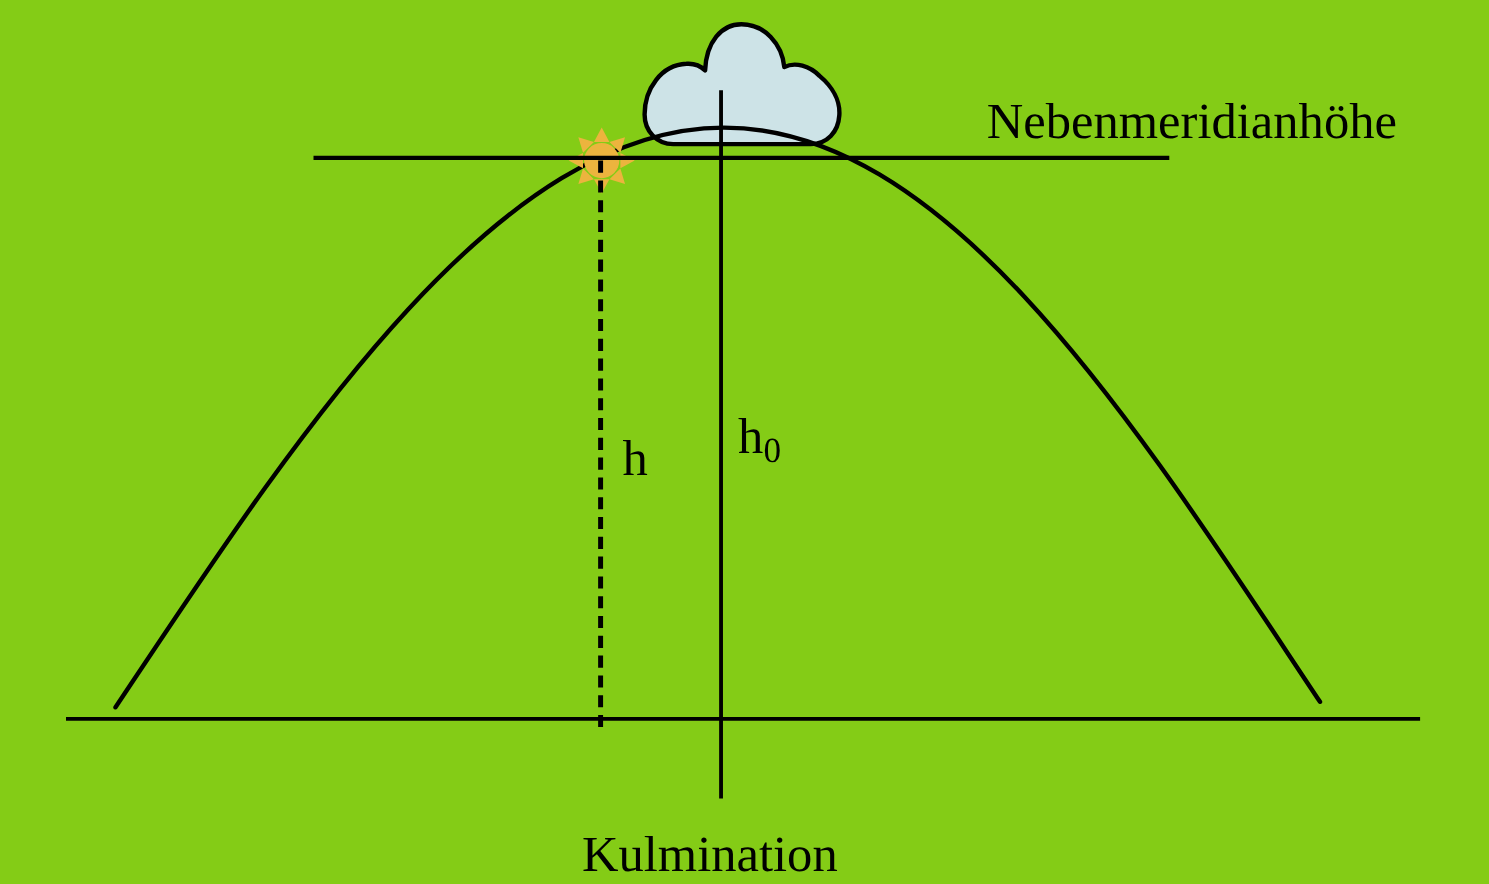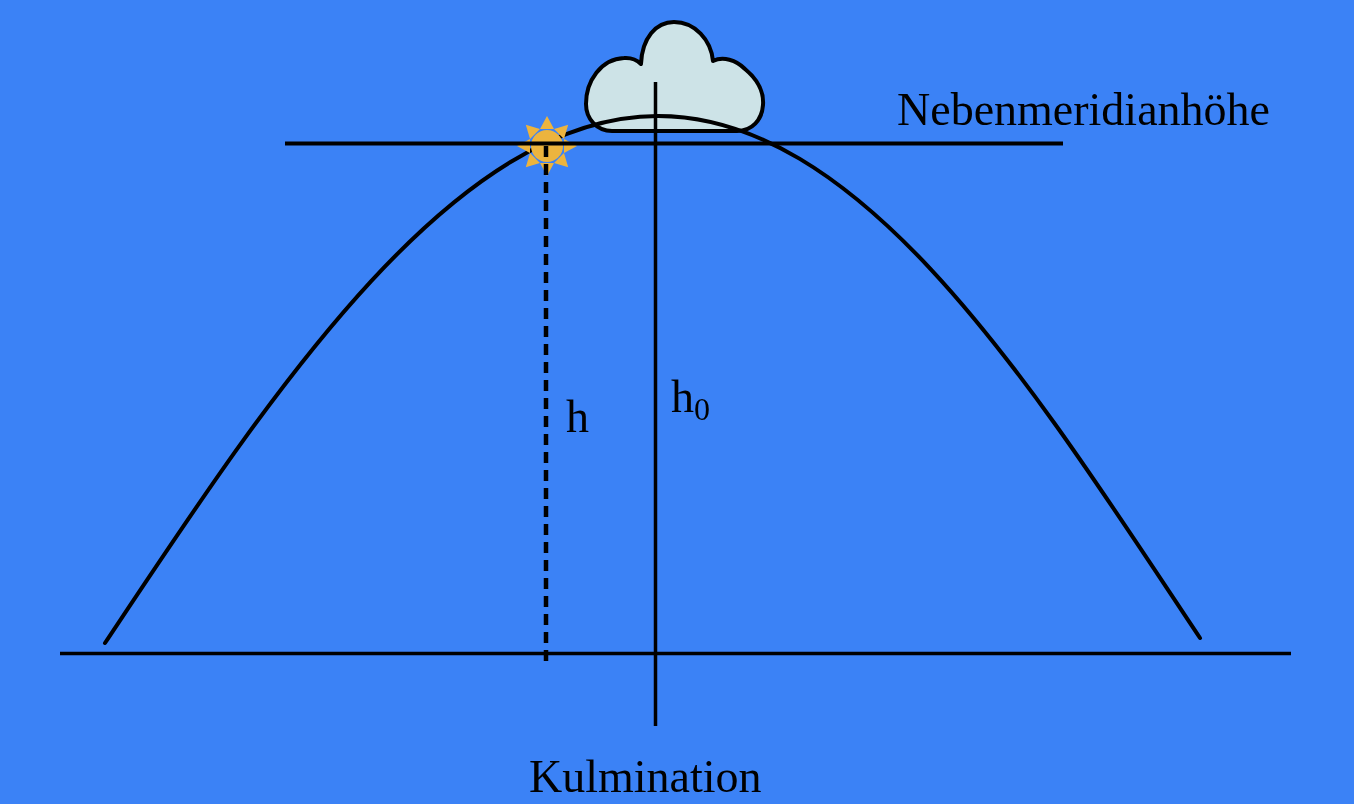--- a/index.html
+++ b/index.html
@@ -4,21 +4,21 @@
 <style>
   html, body {
     margin: 0;
     padding: 0;
     background: #ffffff;
   }
   .canvas {
     position: relative;
     width: 1354px;
     height: 804px;
-    background: #3b82f6;
+    background: #84cc16;
     overflow: hidden;
     font-family: "Liberation Serif", "DejaVu Serif", serif;
   }
   svg { display: block; }
   text {
     font-family: "Liberation Serif", "DejaVu Serif", serif;
   }
 </style>
 </head>
 <body>

